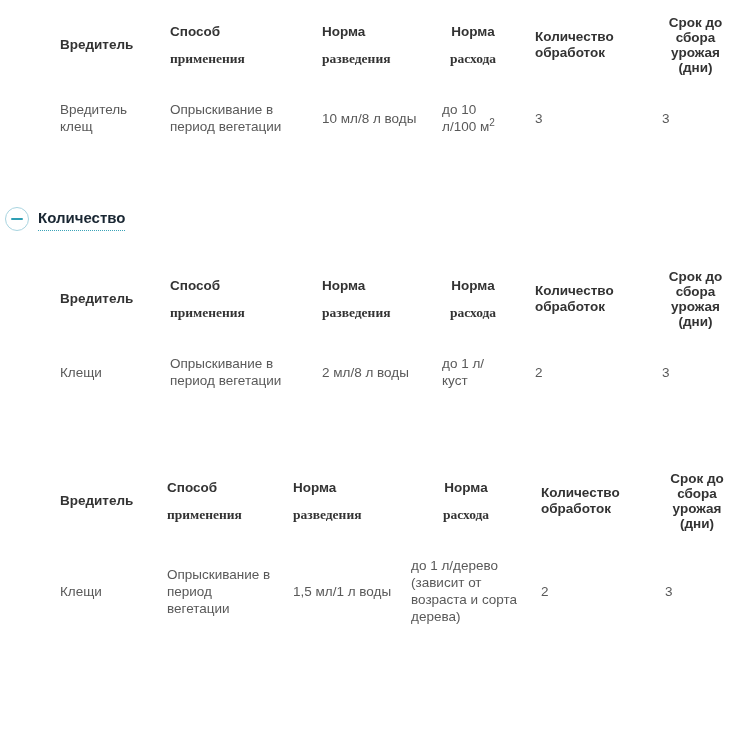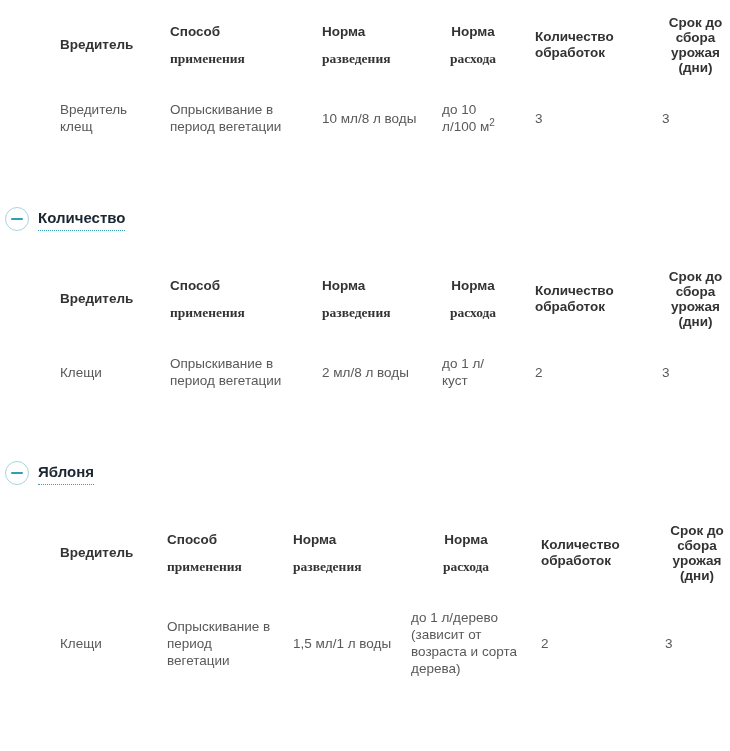--- a/index.html
+++ b/index.html
@@ -169,26 +169,20 @@
           <td class="c3">2 мл/8 л воды</td>
           <td class="c4"><span>до 1 л/куст</span><sup></sup></td>
           <td class="c5">2</td>
           <td class="c6">3</td>
         </tr>
       </tbody>
     </table>
   </div>
 
   <div class="section">
-    <div class="section-header">
-      <span class="collapse-icon">
-        <span class="minus-bar"></span>
-      </span>
-      <h2 class="section-title">Яблоня</h2>
-    </div>
     <table class="pest-table t3">
       <colgroup>
         <col style="width:107px">
           <col style="width:126px">
           <col style="width:118px">
         <col style="width:130px">
           <col style="width:124px">
           <col style="width:70px">
       </colgroup>
       <thead>

